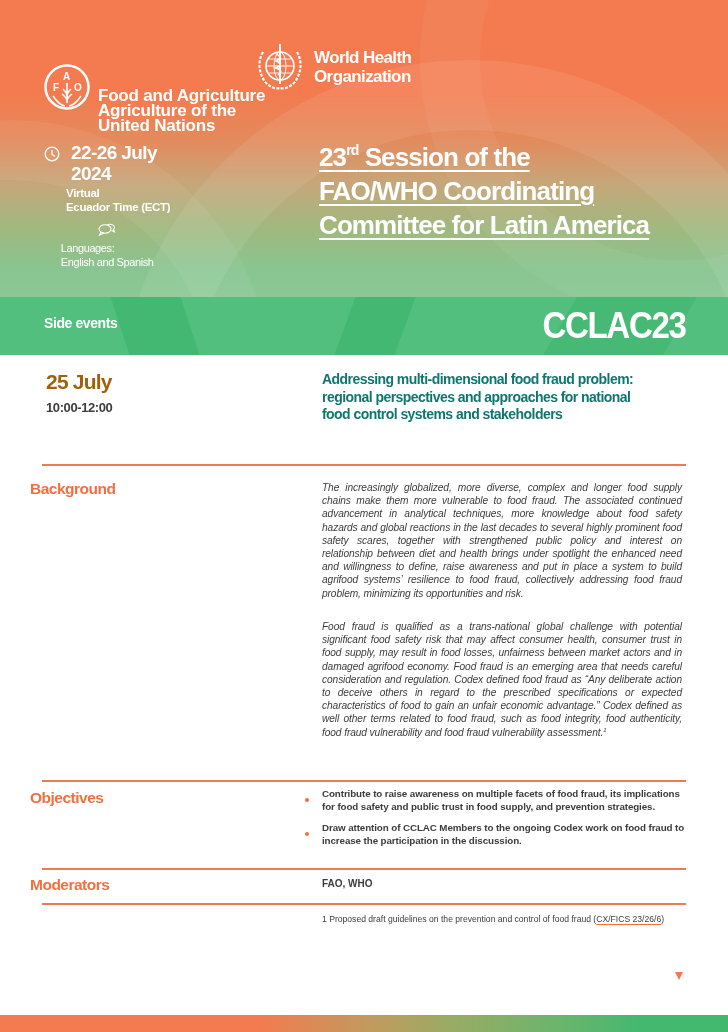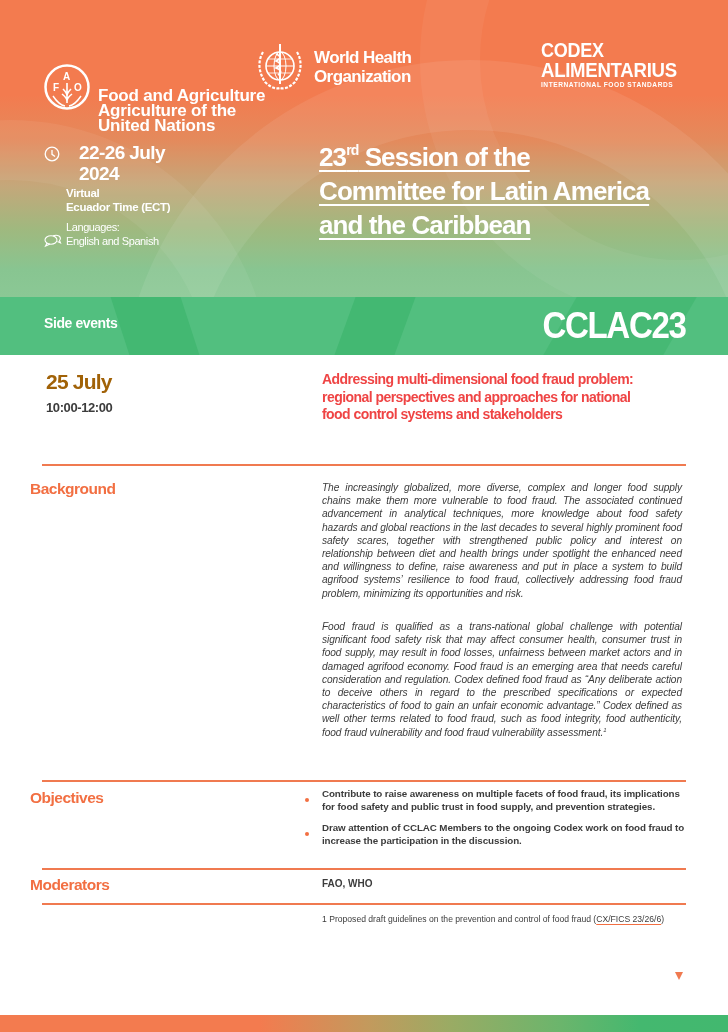--- a/index.html
+++ b/index.html
@@ -40,44 +40,44 @@
   .who { position: absolute; left: 251px; top: 2px; display: flex; align-items: center; gap: 5px; }
   .who-mark { width: 58px; height: 54px; }
   .who-text { color: #fff; font-weight: bold; font-size: 17px; line-height: 19px; letter-spacing: -0.6px; }
   .codex { position: absolute; right: 41px; top: 2px; text-align: left; color: #fff; }
   .codex .c1 { font-size: 20px; font-weight: bold; line-height: 20px; letter-spacing: -0.3px; transform: scaleX(0.9); transform-origin: left; }
   .codex .c2 { font-size: 20px; font-weight: bold; line-height: 20px; letter-spacing: -0.3px; transform: scaleX(0.93); transform-origin: left; }
   .codex .c3 { font-size: 6.6px; font-weight: bold; letter-spacing: 0.55px; line-height: 9px; }
 
   
   .date-block { position: absolute; left: 44px; top: 142px; color: #fff; }
-  .date-row { display: flex; align-items: flex-start; gap: 19px; }
+  .date-row { display: flex; align-items: flex-start; gap: 11px; }
   .clock-icon { width: 16px; height: 16px; margin-top: 4px; }
   .date-main { font-size: 19px; font-weight: bold; line-height: 21px; letter-spacing: -0.6px; }
   .date-sub { margin-left: 22px; font-size: 11.5px; font-weight: bold; line-height: 14px; margin-top: 2px; letter-spacing: -0.3px; }
-  .lang-row { display: flex; align-items: flex-end; gap: 4px; margin-top: 6px; }
+  .lang-row { display: flex; align-items: center; gap: 4px; margin-top: 6px; flex-direction: column; }
   .chat-icon { width: 18px; height: 16px; margin-top: 1px; }
   .lang-text { font-size: 11px; line-height: 14px; letter-spacing: -0.4px; }
 
   
   .session-title { position: absolute; left: 319px; top: 140px; color: #fff; }
   .session-title .line {
     display: block; font-size: 26px; font-weight: bold; line-height: 34px;
     letter-spacing: -0.9px; text-decoration: underline; text-decoration-thickness: 2px;
     text-underline-offset: 4px; white-space: nowrap;
   }
   .session-title sup { font-size: 14px; vertical-align: 11px; line-height: 0; }
 
   .side-events { position: absolute; left: 44px; top: 315px; color: #fff; font-weight: bold; font-size: 14px; letter-spacing: -0.4px; }
   .cclac { position: absolute; right: 42px; top: 304px; color: #fff; font-weight: bold; font-size: 36px; letter-spacing: -1.5px; line-height: 44px; transform: scaleX(0.92); transform-origin: right; }
 
   
   .event-date { position: absolute; left: 46px; top: 369px; color: #a16207; font-size: 21px; font-weight: bold; letter-spacing: -0.8px; line-height: 26px; }
   .event-time { position: absolute; left: 46px; top: 400px; color: #3c3c3c; font-size: 13px; font-weight: bold; letter-spacing: -0.4px; }
-  .event-title { position: absolute; left: 322px; top: 371px; width: 330px; color: #ef4444; font-size: 14px; font-weight: bold; line-height: 17.5px; letter-spacing: -0.55px; }
+  .event-title { position: absolute; left: 322px; top: 371px; width: 330px; color: #0f766e; font-size: 14px; font-weight: bold; line-height: 17.5px; letter-spacing: -0.55px; }
 
   .rule { position: absolute; left: 42px; width: 644px; height: 1.5px; background: #f07a50; }
 
   .sec-label { position: absolute; left: 30px; color: #f26f42; font-size: 15.5px; font-weight: bold; letter-spacing: -0.5px; }
 
   .para { position: absolute; left: 322px; width: 360px; color: #3c3c3c; font-size: 10.2px; line-height: 13.2px; text-align: justify; letter-spacing: -0.1px; font-style: italic; }
   .para sup { font-size: 6px; vertical-align: 4px; line-height: 0; }
 
   .obj-list { position: absolute; left: 305px; top: 787px; width: 385px; list-style: none; }
   .obj-list li { position: relative; padding-left: 17px; color: #3c3c3c; font-size: 9.8px; font-weight: bold; line-height: 13px; margin-bottom: 8px; letter-spacing: -0.1px; }
@@ -130,25 +130,20 @@
         <path d="M25 14 Q33 17 25 21 Q33 24 25 28 Q33 31 27 35" stroke="#fff" stroke-width="1.8" fill="none"></path>
         <path d="M12 12 Q4 26 14 42 Q22 50 29 48" stroke="#fff" stroke-width="2.2" fill="none" stroke-dasharray="3 1.5"></path>
         <path d="M46 12 Q54 26 44 42 Q36 50 29 48" stroke="#fff" stroke-width="2.2" fill="none" stroke-dasharray="3 1.5"></path>
       </svg>
       <div class="who-text">
         <div>World Health</div>
         <div>Organization</div>
       </div>
     </div>
 
-    <div class="codex">
-      <div class="c1">CODEX</div>
-      <div class="c2">ALIMENTARIUS</div>
-      <div class="c3">INTERNATIONAL FOOD STANDARDS</div>
-    </div>
   </div>
 
   <div class="date-block">
     <div class="date-row">
       <svg class="clock-icon" viewBox="0 0 16 16">
         <circle cx="8" cy="8" r="6.8" fill="none" stroke="#fff" stroke-width="1.3"></circle>
         <path d="M8 4 L8 8.3 L11 10.5" stroke="#fff" stroke-width="1.3" fill="none"></path>
       </svg>
       <div class="date-main">
         <div>22-26 July</div>
@@ -167,22 +162,22 @@
       </svg>
       <div class="lang-text">
         <div>Languages:</div>
         <div>English and Spanish</div>
       </div>
     </div>
   </div>
 
   <div class="session-title">
     <span class="line"><span>23</span><sup>rd</sup><span> Session of the</span></span>
+    <span class="line">FAO/WHO Coordinating</span>
     <span class="line">Committee for Latin America</span>
-    <span class="line">and the Caribbean</span>
   </div>
 </div>
 
 <div class="band">
   <div class="shade s1"></div>
   <div class="shade s2"></div>
   <div class="shade s3"></div>
 </div>
 <div class="side-events">Side events</div>
 <div class="cclac">CCLAC23</div>

